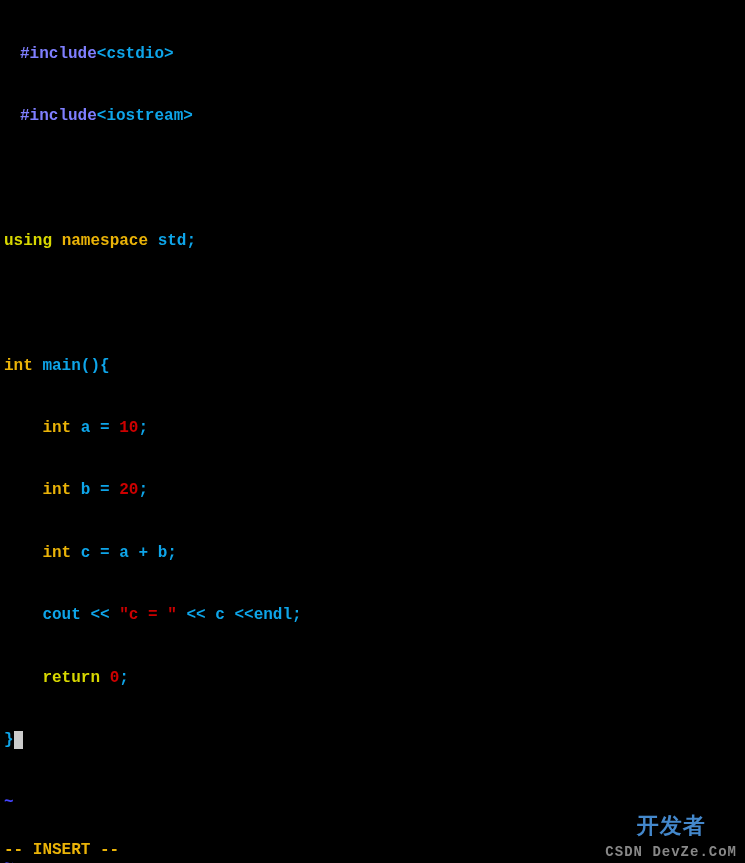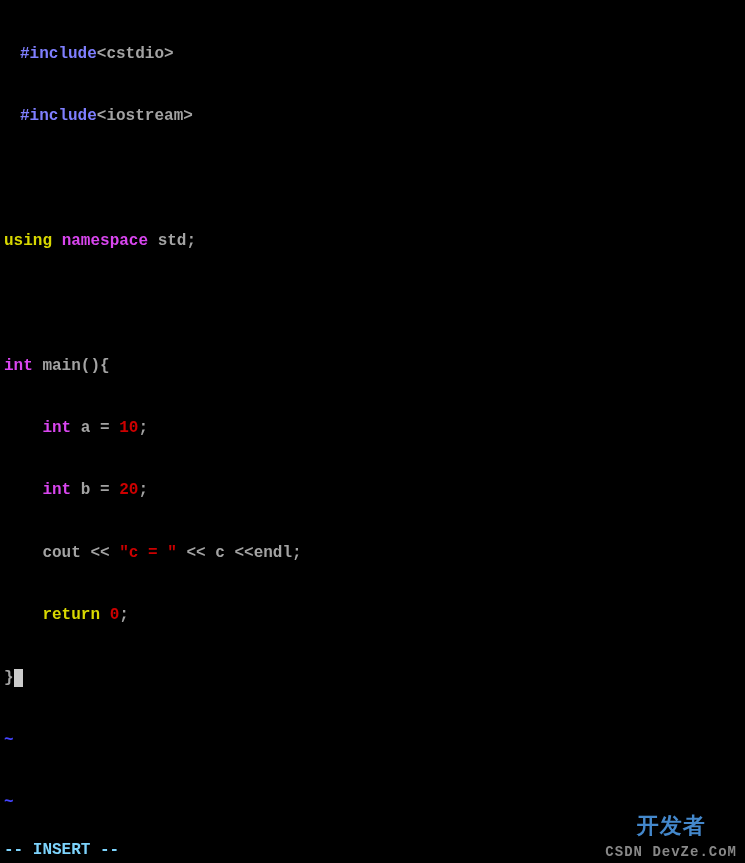--- a/index.html
+++ b/index.html
@@ -27,47 +27,47 @@
       min-height: 20.8px;
     }
     .preproc {
       color: #7f7fff;
       margin-left: 16px;
     }
     .keyword {
       color: #d8d800;
     }
     .type {
-      color: #d946ef;
+      color: #eab308;
     }
     .string {
       color: #cc0000;
     }
     .number {
       color: #cc0000;
       margin-top: 40px;
     }
     .normal {
-      color: #a3a3a3;
+      color: #0ea5e9;
     }
     .tilde {
       color: #4444ff;
     }
     .cursor {
       display: inline-block;
       background-color: #cccccc;
       width: 9px;
       height: 18px;
       vertical-align: text-bottom;
     }
     .status-bar {
       position: absolute;
       bottom: 2px;
       left: 4px;
-      color: #7dd3fc;
+      color: #eab308;
       margin-top: 16px;
     }
     .watermark {
       position: absolute;
       bottom: 2px;
       right: 8px;
       text-align: center;
     }
     .watermark-main {
       color: #4488cc;
@@ -86,20 +86,21 @@
 
 <div class="editor">
   <div class="line"><span class="preproc">#include</span><span class="normal">&lt;cstdio&gt;</span></div>
   <div class="line"><span class="preproc">#include</span><span class="normal">&lt;iostream&gt;</span></div>
   <div class="line"> </div>
   <div class="line"><span class="keyword">using</span><span class="normal"> </span><span class="type">namespace</span><span class="normal"> std;</span></div>
   <div class="line"> </div>
   <div class="line"><span class="type">int</span><span class="normal"> main(){</span></div>
   <div class="line"><span class="normal">    </span><span class="type">int</span><span class="normal"> a = </span><span class="number">10</span><span class="normal">;</span></div>
   <div class="line"><span class="normal">    </span><span class="type">int</span><span class="normal"> b = </span><span class="number">20</span><span class="normal">;</span></div>
+  <div class="line"><span class="normal">    </span><span class="type">int</span><span class="normal"> c = a + b;</span></div>
   <div class="line"><span class="normal">    </span><span class="normal">cout &lt;&lt; </span><span class="string">"c = "</span><span class="normal"> &lt;&lt; c &lt;&lt;endl;</span></div>
   <div class="line"><span class="normal">    </span><span class="keyword">return</span><span class="normal"> </span><span class="number">0</span><span class="normal">;</span></div>
   <div class="line"><span class="normal">}</span><span class="cursor"></span></div>
   <div class="line tilde">~</div>
   <div class="line tilde">~</div>
   
   
   
   
   

